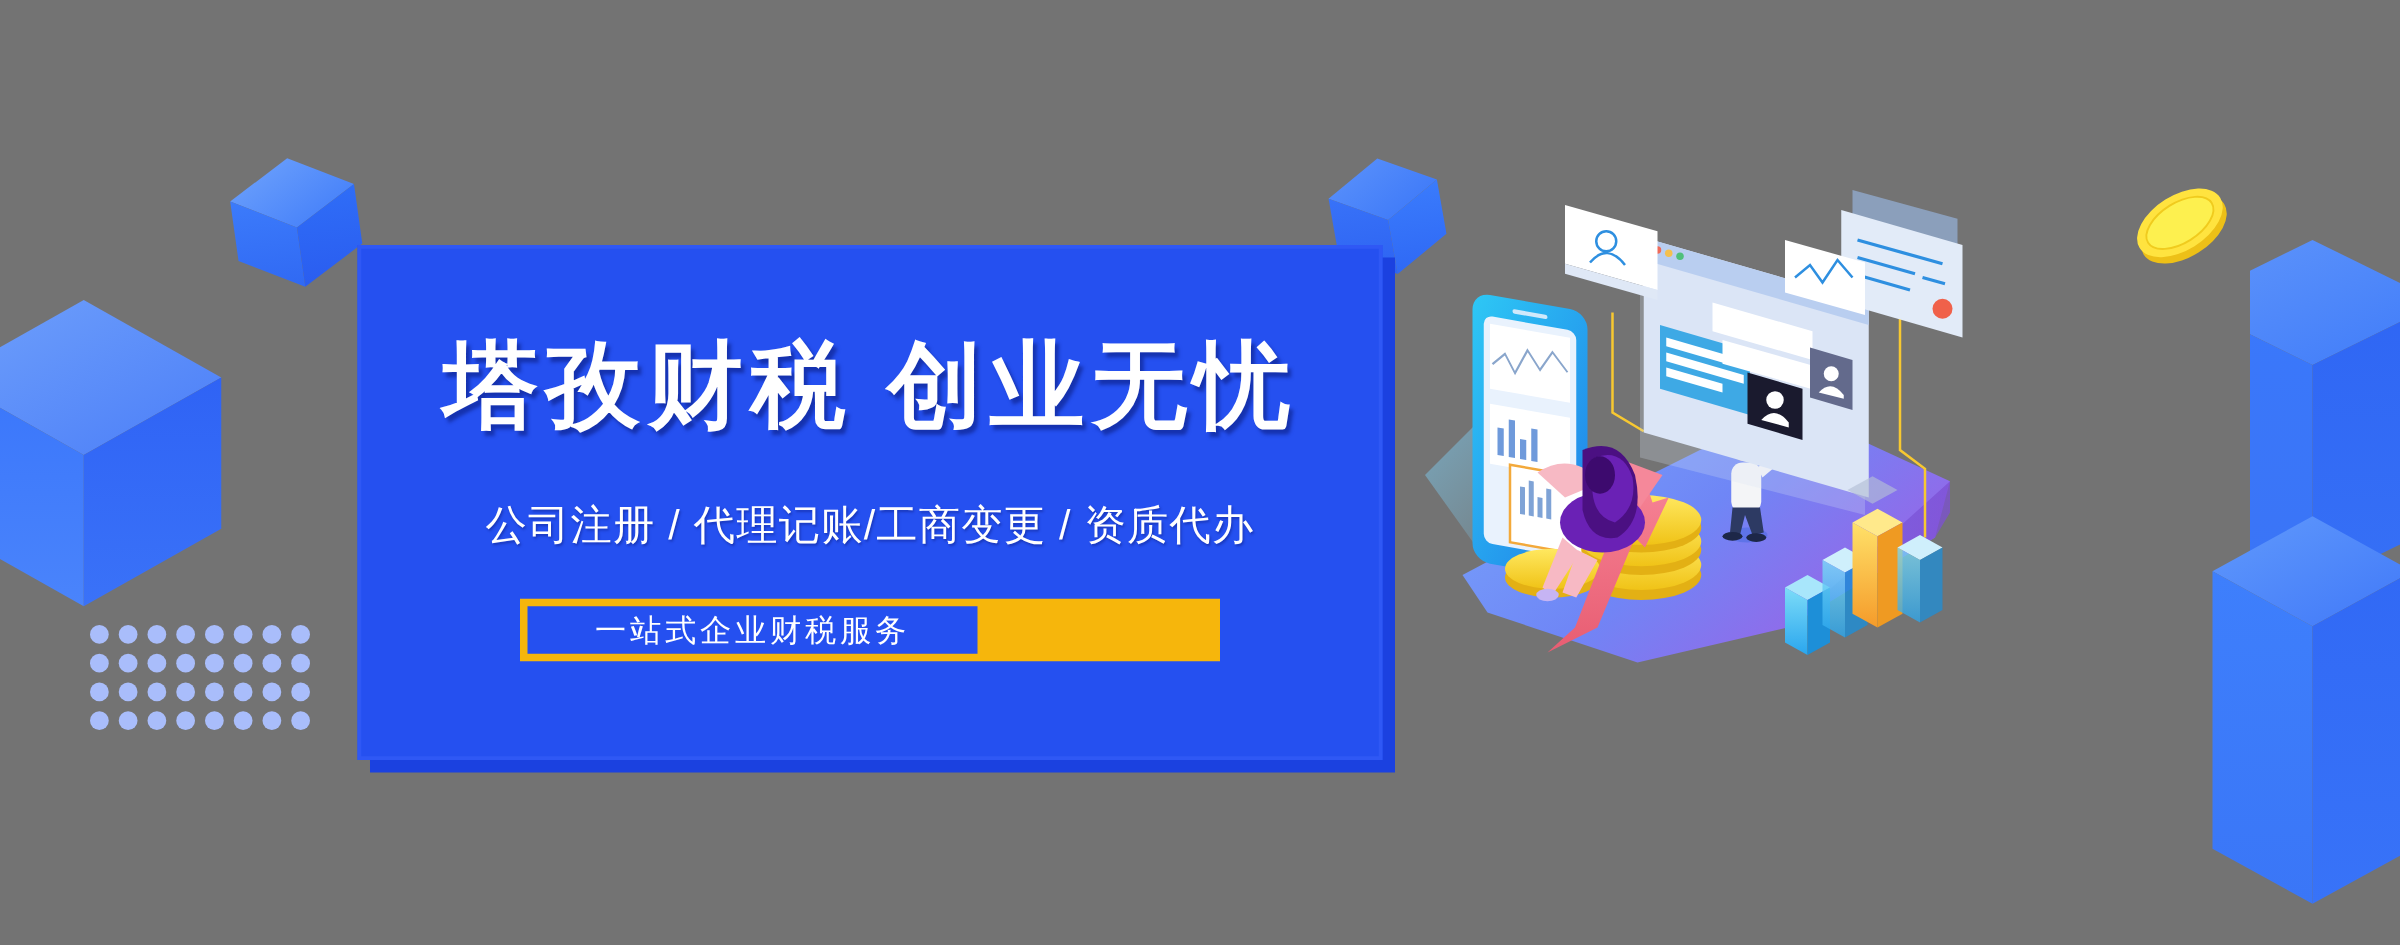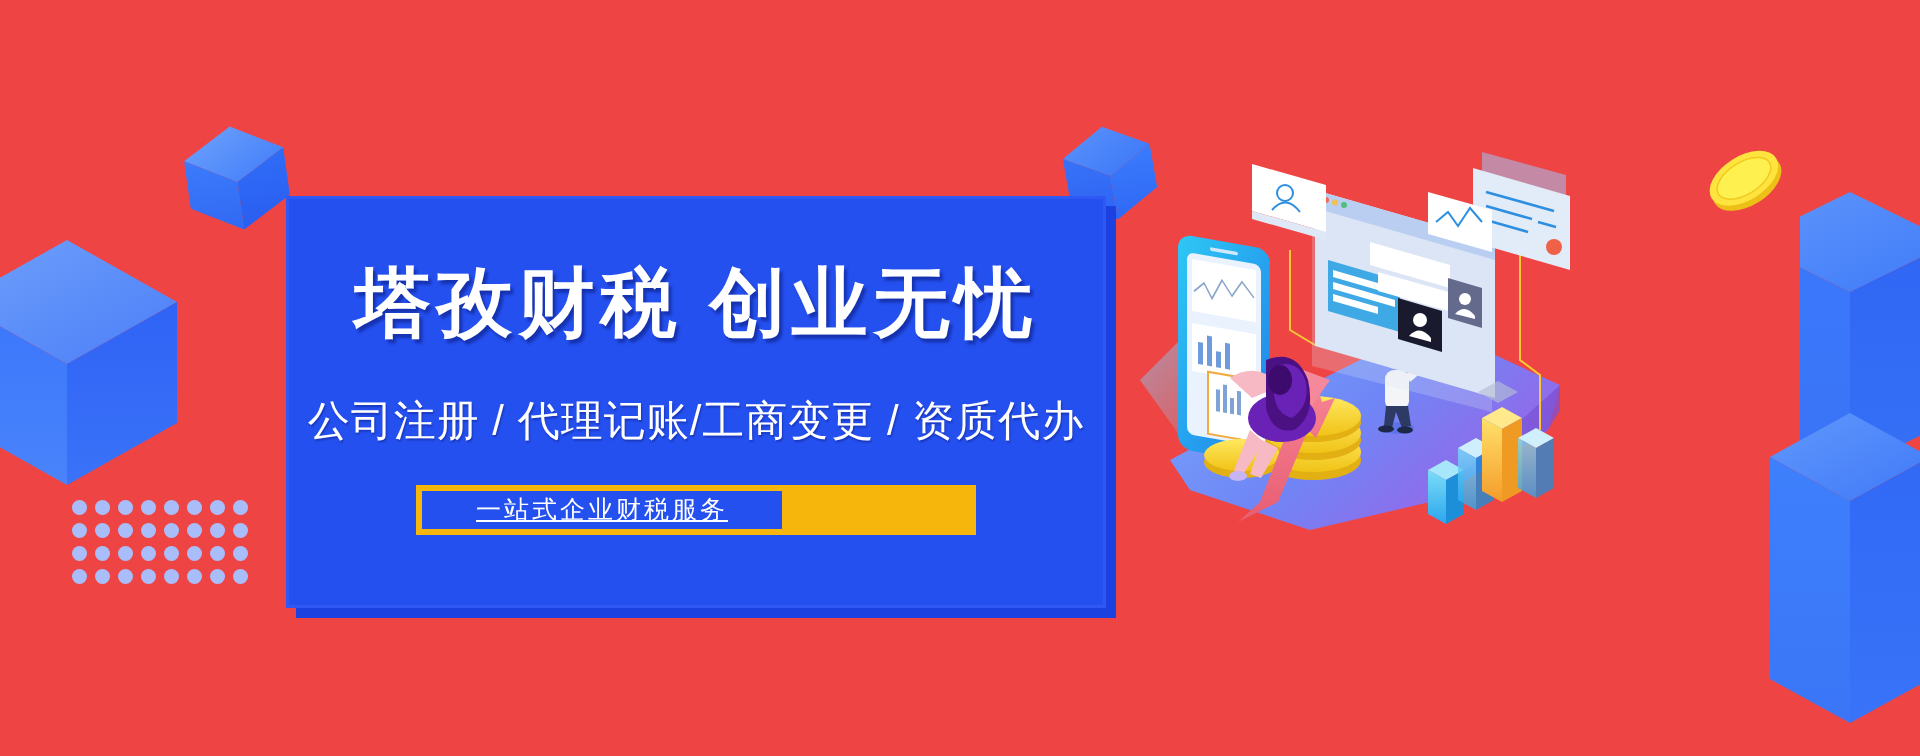--- a/index.html
+++ b/index.html
@@ -6,21 +6,21 @@
   html,body { background:#1f3fe8; }
   body {
     width:1920px; height:756px;
     font-family:"Liberation Sans","DejaVu Sans",sans-serif;
     overflow:hidden;
   }
 
   #banner {
     position:relative;
     width:1920px; height:756px;
-    background:#ef4444;
+    background:#737373;
     overflow:hidden;
   }
 
   
   .deco { position:absolute; pointer-events:none; }
 
   
   #dot-grid {
     left:72px; top:500px;
     display:grid;
@@ -60,21 +60,21 @@
     font-size:76px;
     font-weight:bold;
     letter-spacing:6px;
     line-height:1.05;
     white-space:nowrap;
     text-shadow:3px 4px 3px rgba(10,25,120,.55);
     margin-top:-6px;
   }
   #subtitle {
     color:#ffffff;
-    font-size:42px;
+    font-size:33px;
     letter-spacing:1px;
     white-space:nowrap;
     margin-top:50px;
     text-shadow:1px 2px 2px rgba(10,25,120,.45);
   }
 
   
   #cta-bar {
     margin-top:36px;
     width:560px; height:50px;
@@ -84,21 +84,20 @@
   }
   #cta-primary {
     flex:0 0 360px;
     height:38px;
     background:#2550f0;
     display:flex; align-items:center; justify-content:center;
     color:#ffffff;
     font-size:25px;
     letter-spacing:3px;
     white-space:nowrap;
-    text-decoration:underline;
   }
   #cta-secondary {
     flex:1;
     height:38px;
     display:flex; align-items:center; justify-content:center;
     color:#1b1b1b;
     font-size:26px;
     font-weight:bold;
     letter-spacing:3px;
     white-space:nowrap;

